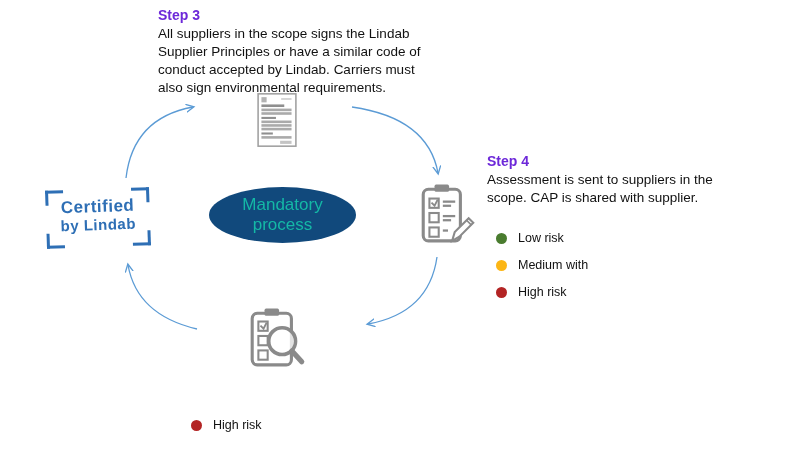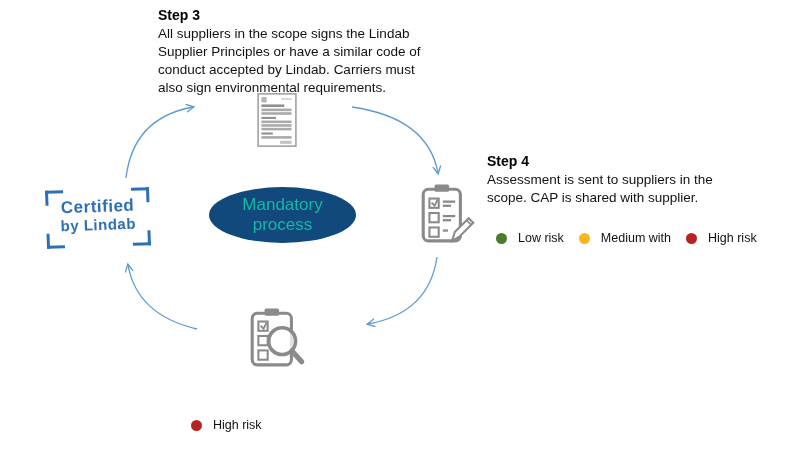--- a/index.html
+++ b/index.html
@@ -3,28 +3,28 @@
 <meta charset="utf-8">
 <style>
   html,body{margin:0;padding:0;background:#ffffff;}
   .canvas{
     position:relative;width:800px;height:450px;background:#ffffff;overflow:hidden;
     font-family:"Liberation Sans","DejaVu Sans",sans-serif;color:#1a1a1a;
   }
   .arrows-svg{position:absolute;left:0;top:0;width:800px;height:450px;pointer-events:none;}
 
   .step{position:absolute;}
-  .step-title{font-size:14px;font-weight:bold;line-height:19px;color:#000000;}
+  .step-title{font-size:14px;font-weight:bold;line-height:19px;color:#6d28d9;}
   .step-body{font-size:13.5px;line-height:18px;white-space:pre-line;color:#111;}
 
   .step3{left:158px;top:6px;width:300px;}
   .step4{left:487px;top:152px;width:260px;}
   .step5{left:192px;top:368px;width:260px;}
 
-  .legend{position:absolute;display:flex;flex-direction:row;gap:15px;}
+  .legend{position:absolute;display:flex;flex-direction:column;gap:15px;}
   .legend4{left:496px;top:232px;}
   .legend5{left:191px;top:419px;gap:0;}
   .legend-row{display:flex;align-items:center;gap:11px;height:12px;}
   .legend-dot{width:11px;height:11px;border-radius:50%;flex:0 0 auto;}
   .legend-label{font-size:12.5px;color:#111;}
 
   .ellipse{
     position:absolute;left:209px;top:187px;width:147px;height:56px;border-radius:50%;
     background:#11497c;display:flex;align-items:center;justify-content:center;text-align:center;
   }

